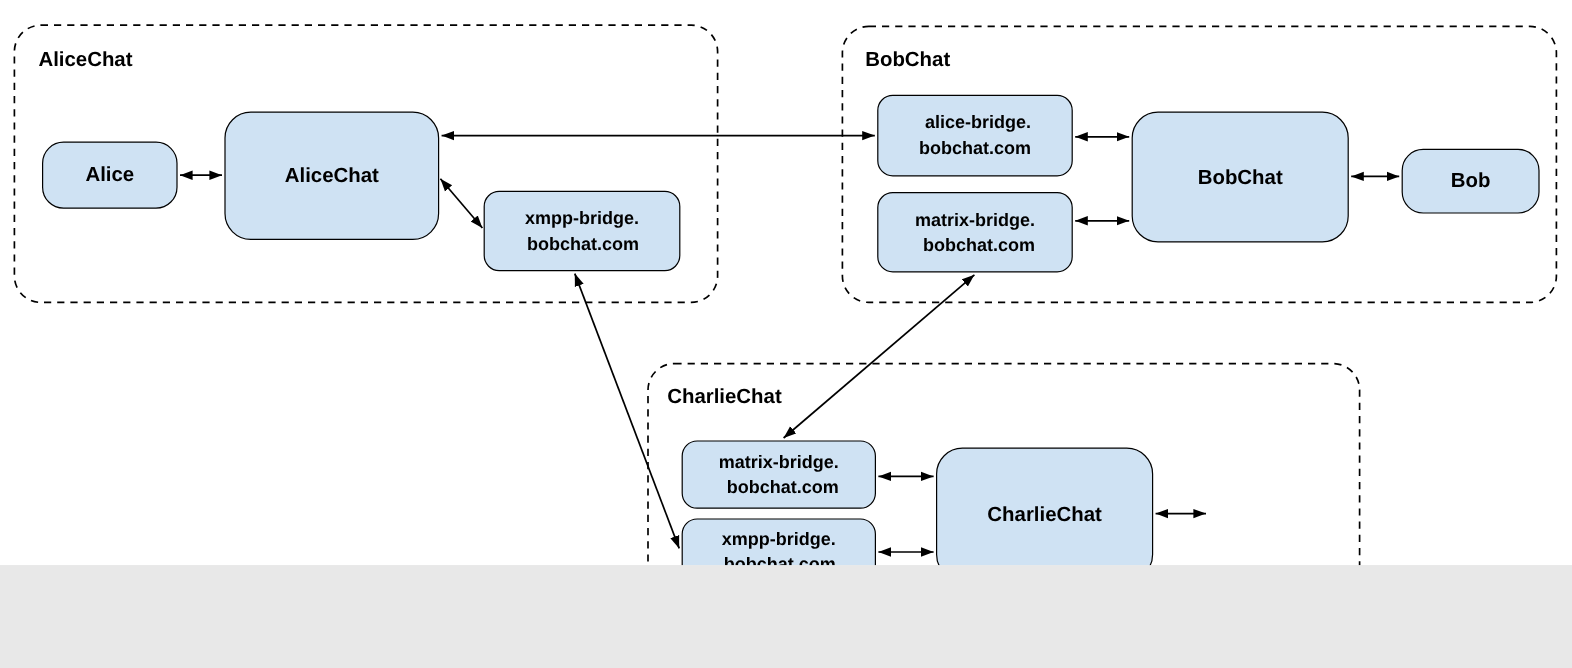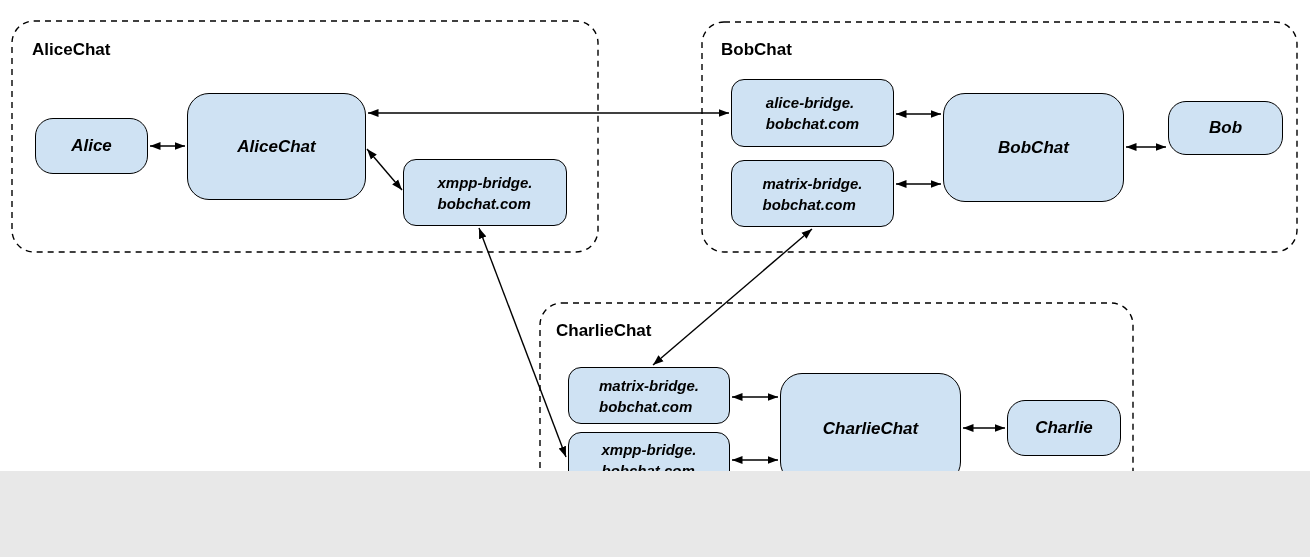--- a/index.html
+++ b/index.html
@@ -24,23 +24,22 @@
   .group-label{
     position:absolute;
     font-size:17px;font-weight:700;color:var(--text-color);
     line-height:20px;white-space:nowrap;
   }
   .node{
     position:absolute;box-sizing:border-box;
     background:var(--node-fill);
     border:1.6px solid var(--node-border);
     display:flex;align-items:center;justify-content:center;
-    text-align:left;font-weight:700;color:var(--text-color);
+    text-align:right;font-weight:700;color:var(--text-color);
     white-space:pre-line;
-    font-style:italic;
   }
   .r-sm{border-radius:18px;}
   .r-md{border-radius:13px;}
   .r-lg{border-radius:22px;}
   .fs-lg{font-size:17px;line-height:22px;}
   .fs-sm{font-size:15px;line-height:21px;}
 </style>
 </head>
 <body>
 
@@ -77,22 +76,21 @@
   <div class="node r-sm fs-lg" style="left:35px;  top:118px; width:113px; height:56px;">Alice</div>
   <div class="node r-lg fs-lg" style="left:187px; top:93px;  width:179px; height:107px;">AliceChat</div>
   <div class="node r-md fs-sm" style="left:403px; top:159px; width:164px; height:67px;">xmpp-bridge.
 bobchat.com</div>
 
   <div class="node r-md fs-sm" style="left:731px; top:79px;  width:163px; height:68px;">alice-bridge.
 bobchat.com</div>
   <div class="node r-md fs-sm" style="left:731px; top:160px; width:163px; height:67px;">matrix-bridge.
 bobchat.com</div>
   <div class="node r-lg fs-lg" style="left:943px; top:93px;  width:181px; height:109px;">BobChat</div>
-  <div class="node r-sm fs-lg" style="left:1168px; top:101px; width:115px; height:54px;">Bob</div>
+  <div class="node r-sm fs-lg" style="left:1168px; top:124px; width:115px; height:54px;">Bob</div>
 
   <div class="node r-md fs-sm" style="left:568px; top:367px; width:162px; height:57px;">matrix-bridge.
 bobchat.com</div>
   <div class="node r-md fs-sm" style="left:568px; top:432px; width:162px; height:56px;">xmpp-bridge.
 bobchat.com</div>
   <div class="node r-lg fs-lg" style="left:780px; top:373px; width:181px; height:111px;">CharlieChat</div>
-  <div class="node r-sm fs-lg" style="left:1007px; top:400px; width:114px; height:56px;">Charlie</div>
 
 </div>
 
 </body></html>

